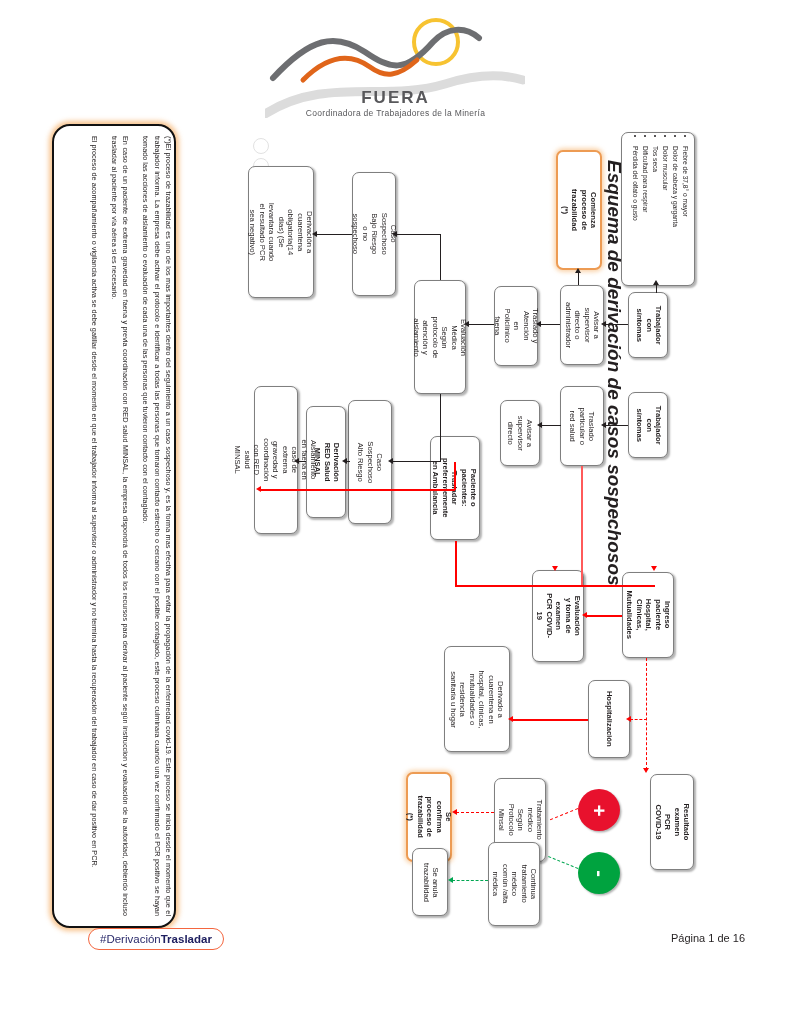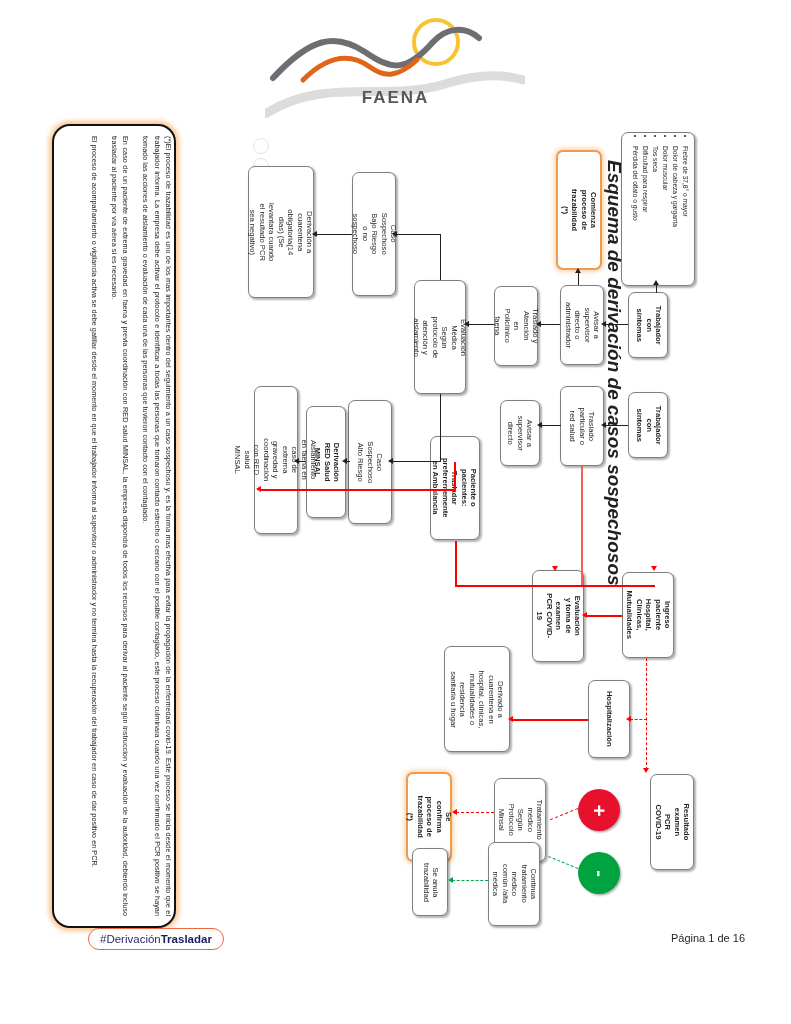--- a/index.html
+++ b/index.html
@@ -86,21 +86,22 @@
 </head>
 <body>
 
 <div id="logo-area">
   <svg id="logo-svg" width="260" height="100" viewBox="0 0 260 100">
     <circle cx="171" cy="24" r="22" fill="none" stroke="#f7c331" stroke-width="4"></circle>
     <path d="M8,60 C45,20 70,14 100,34 C125,51 140,56 168,24 C182,9 200,8 214,20" fill="none" stroke="#6d6e71" stroke-width="6" stroke-linecap="round"></path>
     <path d="M38,62 C62,38 84,34 105,49 C120,60 133,59 152,42" fill="none" stroke="#e0651a" stroke-width="5" stroke-linecap="round"></path>
     <path d="M0,96 C60,58 120,84 180,66 C212,56 238,56 258,62" fill="none" stroke="#dcdcdc" stroke-width="9" stroke-linecap="round"></path>
   </svg>
-  <div class="logo-text" id="logo-name">FAENA</div>
+  <div class="logo-text" id="logo-name">FUERA</div>
+  <div class="logo-text" id="logo-sub">Coordinadora de Trabajadores de la Minería</div>
 </div>
 
 <div class="wm" style="left:253px;top:138px;"></div>
 <div class="wm" style="left:253px;top:158px;"></div>
 <div class="wm" style="left:253px;top:178px;"></div>
 
 <div id="diagram-title">Esquema de derivación de casos sospechosos</div>
 
 <div id="symptoms">
   <div class="rot">

